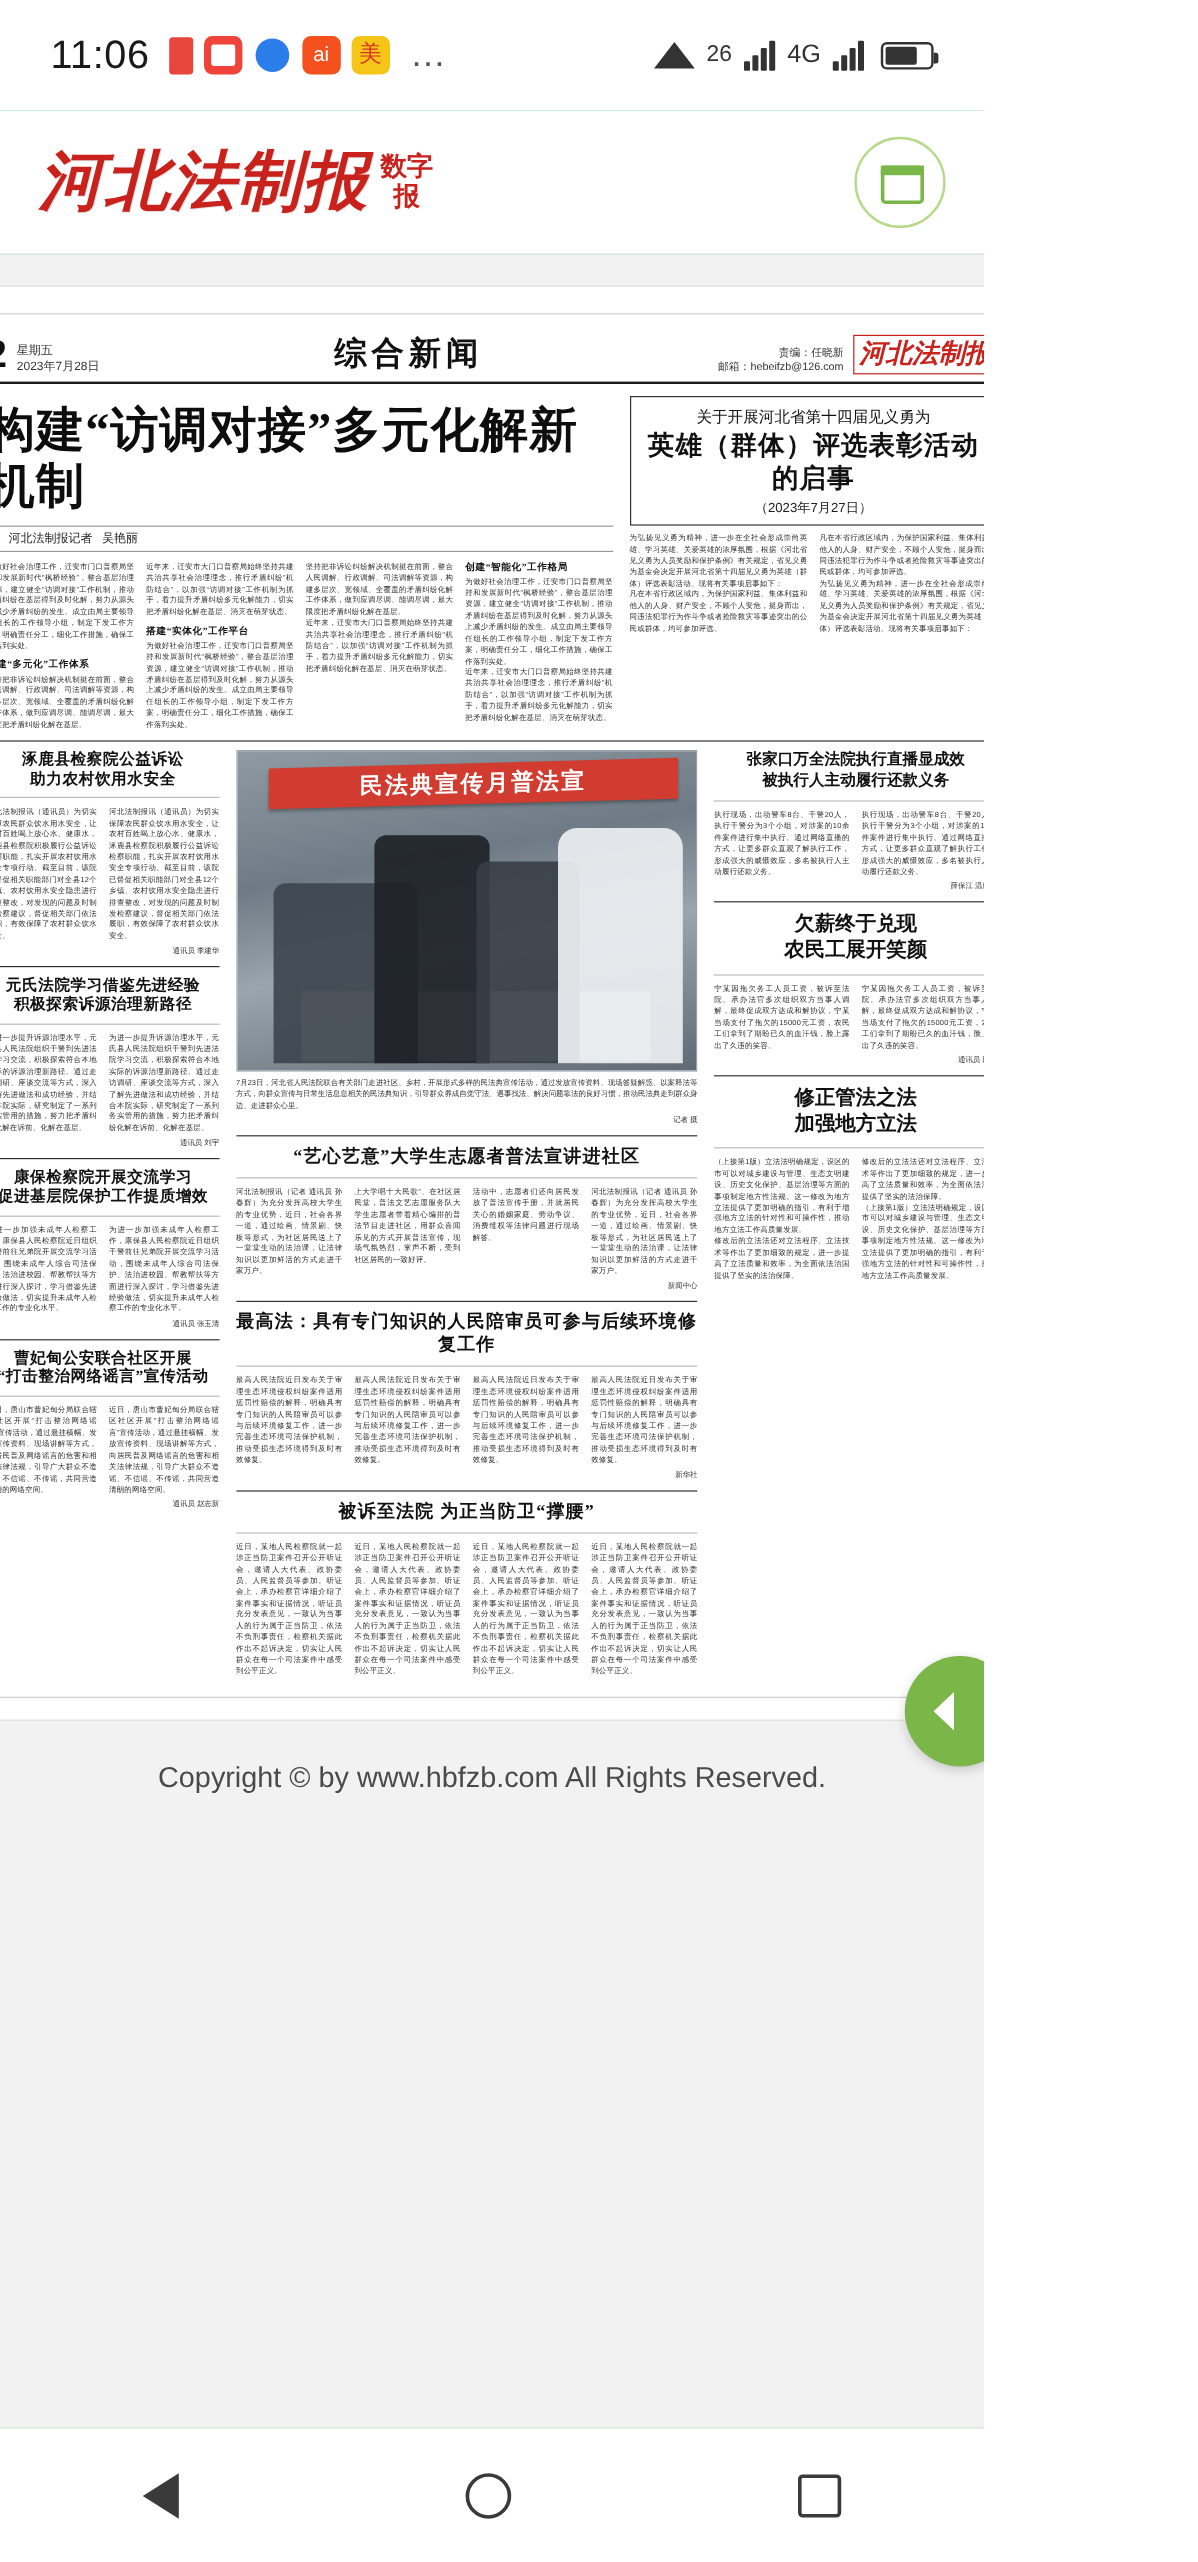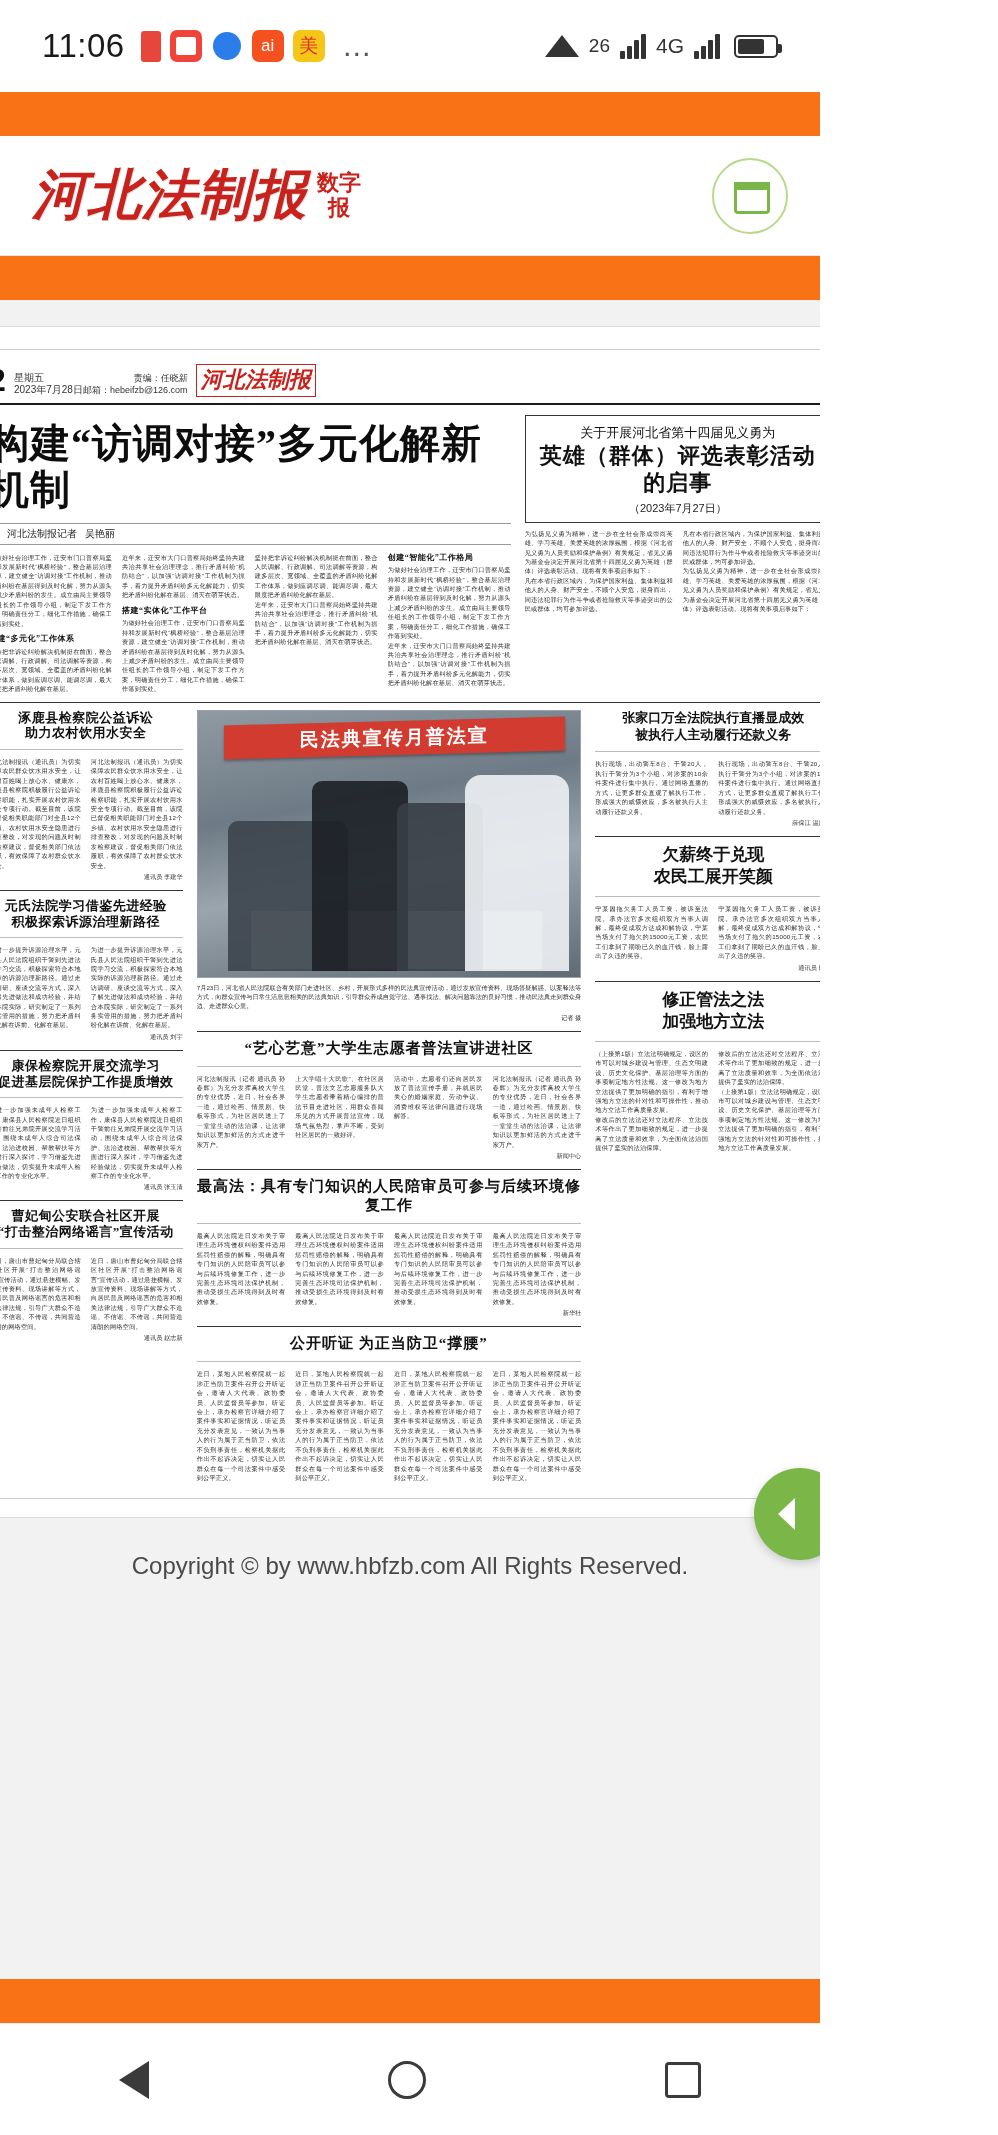--- a/index.html
+++ b/index.html
@@ -7,24 +7,23 @@
     width: 998px;
     height: 2135px;
     background: #ffffff;
     font-family: "Liberation Sans", sans-serif;
     overflow: hidden;
   }
   .screen {
     position: relative;
     width: 820px;
     height: 2135px;
-    background: #f97316;
+    background: #22c55e;
     display: flex;
     flex-direction: column;
-    gap: 44px;
   }
 
   
   .statusbar {
     height: 92px;
     background: #ffffff;
     display: flex;
     align-items: center;
     padding: 0 42px;
     flex: 0 0 auto;
@@ -473,20 +472,21 @@
       <div class="paper-inner">
 
         <div class="ph">
           <div class="ph-left">
             <span class="ph-num">2</span>
             <span class="ph-date">
               <span>星期五</span><br>
               <span>2023年7月28日</span>
             </span>
           </div>
+          <div class="ph-center">综合新闻</div>
           <div class="ph-right">
             <span>
               <span>责编：任晓新</span><br>
               <span>邮箱：hebeifzb@126.com</span>
             </span>
             <span class="ph-logo">河北法制报</span>
           </div>
         </div>
 
         <div class="lead-row">
@@ -644,21 +644,21 @@
               <div class="col">
                   <p class="tx">最高人民法院近日发布关于审理生态环境侵权纠纷案件适用惩罚性赔偿的解释，明确具有专门知识的人民陪审员可以参与后续环境修复工作，进一步完善生态环境司法保护机制，推动受损生态环境得到及时有效修复。</p>
                 </div>
               <div class="col">
                   <p class="tx">最高人民法院近日发布关于审理生态环境侵权纠纷案件适用惩罚性赔偿的解释，明确具有专门知识的人民陪审员可以参与后续环境修复工作，进一步完善生态环境司法保护机制，推动受损生态环境得到及时有效修复。</p>
                 </div>
             </div>
             <div class="sign">新华社</div>
 
             <div class="rule"></div>
-            <div class="mid-title" style="font-size:15px;">公开听证 为正当防卫“撑腰”</div>
+            <div class="mid-title" style="font-size:15px;">被诉至法院 为正当防卫“撑腰”</div>
             <div class="rule thin"></div>
             <div class="cols">
               <div class="col">
                   <p class="tx">近日，某地人民检察院就一起涉正当防卫案件召开公开听证会，邀请人大代表、政协委员、人民监督员等参加。听证会上，承办检察官详细介绍了案件事实和证据情况，听证员充分发表意见，一致认为当事人的行为属于正当防卫，依法不负刑事责任，检察机关据此作出不起诉决定，切实让人民群众在每一个司法案件中感受到公平正义。</p>
                 </div>
               <div class="col">
                   <p class="tx">近日，某地人民检察院就一起涉正当防卫案件召开公开听证会，邀请人大代表、政协委员、人民监督员等参加。听证会上，承办检察官详细介绍了案件事实和证据情况，听证员充分发表意见，一致认为当事人的行为属于正当防卫，依法不负刑事责任，检察机关据此作出不起诉决定，切实让人民群众在每一个司法案件中感受到公平正义。</p>
                 </div>
               <div class="col">
                   <p class="tx">近日，某地人民检察院就一起涉正当防卫案件召开公开听证会，邀请人大代表、政协委员、人民监督员等参加。听证会上，承办检察官详细介绍了案件事实和证据情况，听证员充分发表意见，一致认为当事人的行为属于正当防卫，依法不负刑事责任，检察机关据此作出不起诉决定，切实让人民群众在每一个司法案件中感受到公平正义。</p>

